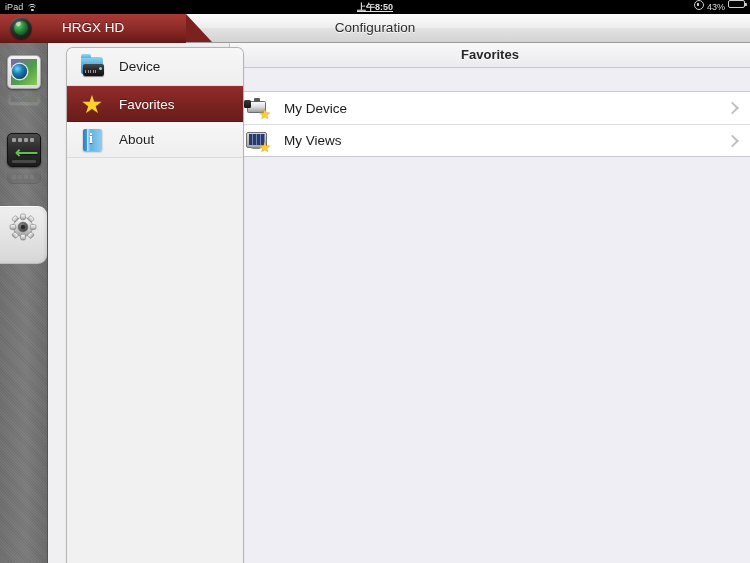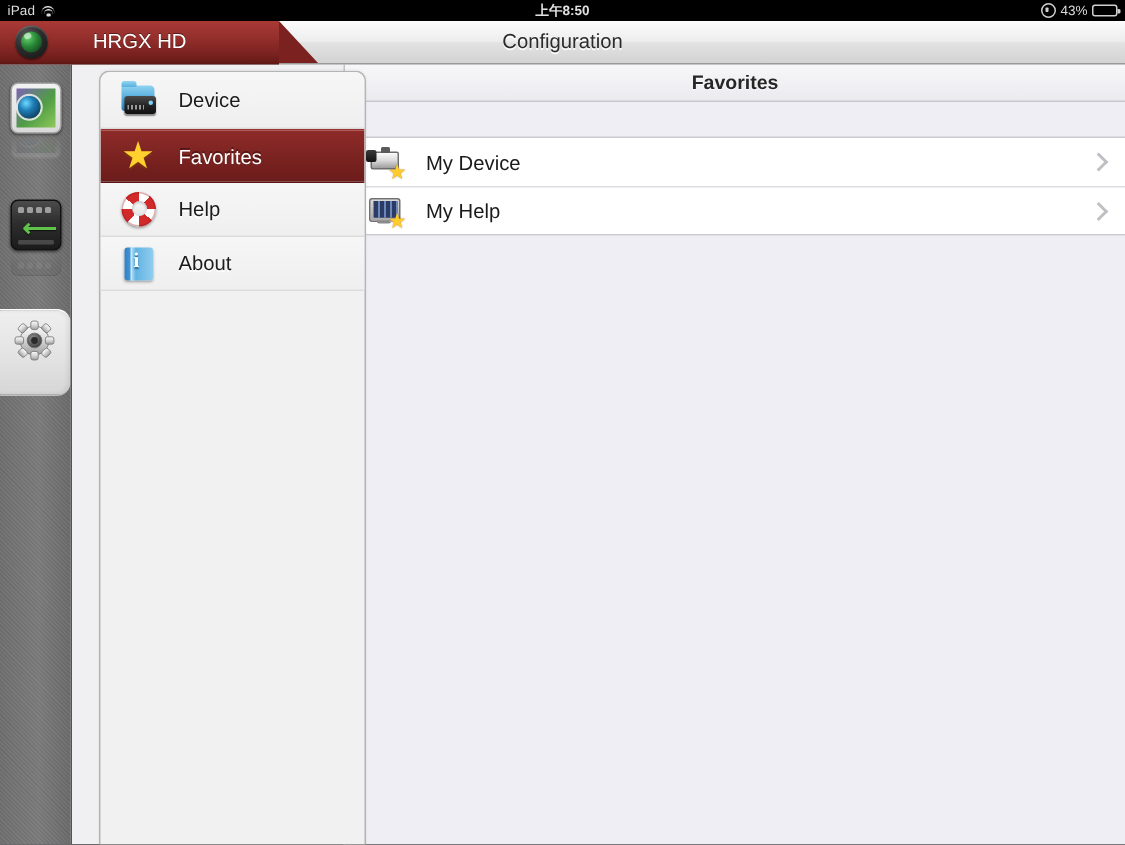--- a/index.html
+++ b/index.html
@@ -65,28 +65,28 @@
 
   .status-center {
     position: absolute;
     left: 0; right: 0; top: 0;
     text-align: center;
     font-size: 9px;
     color: #e2e2e2;
     height: 14px;
     line-height: 14px;
     font-weight: bold;
+    text-decoration: underline;
   }
 
   .status-right {
     position: absolute;
     right: 5px; top: 0;
     height: 14px;
     display: flex;
-    align-items: center;
     gap: 3px;
   }
   .lock-icon {
     width: 8px; height: 8px;
     border: 1px solid #d0d0d0;
     border-radius: 50%;
     position: relative;
   }
   .lock-icon::after {
     content: "";
@@ -714,26 +714,20 @@
     </div>
 
     <div class="menu-item active">
       <span class="menu-icon">
         <span class="star">★</span>
       </span>
       <span class="menu-label">Favorites</span>
     </div>
 
 
-    <div class="menu-item">
-      <span class="menu-icon ic-help">
-        <span class="buoy"></span>
-      </span>
-      <span class="menu-label">Help</span>
-    </div>
 
     <div class="menu-item">
       <span class="menu-icon ic-about">
         <span class="book"></span>
         <span class="glyph">i</span>
       </span>
       <span class="menu-label">About</span>
     </div>
 
   </div>
@@ -756,20 +750,20 @@
       </div>
 
       <div class="list-row">
         <span class="row-icon ic-views">
           <span class="screen">
               <i></i>
             </span>
           <span class="stand"></span>
           <span class="badge-star">★</span>
         </span>
-        <span class="row-label">My Help</span>
+        <span class="row-label">My Views</span>
         <span class="chevron"></span>
       </div>
 
     </div>
   </div>
 
 </div>
 
 </body></html>

